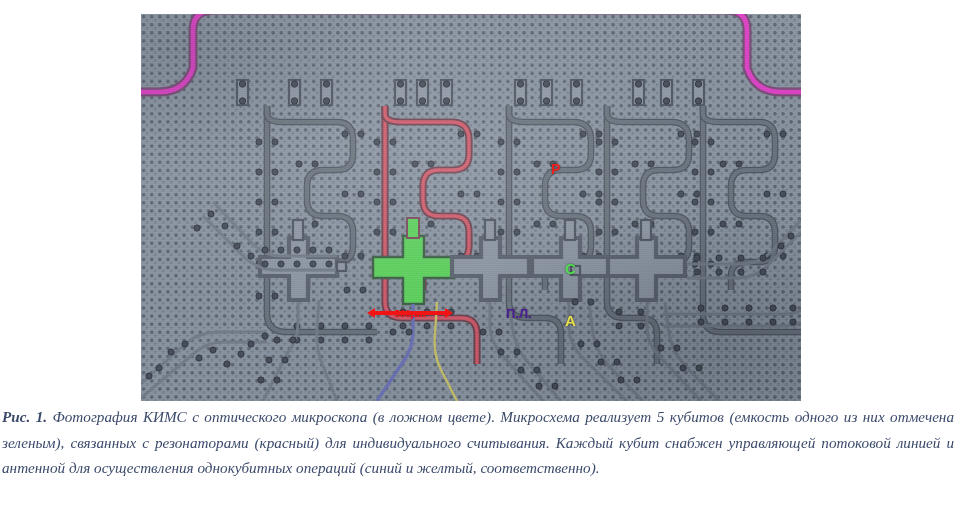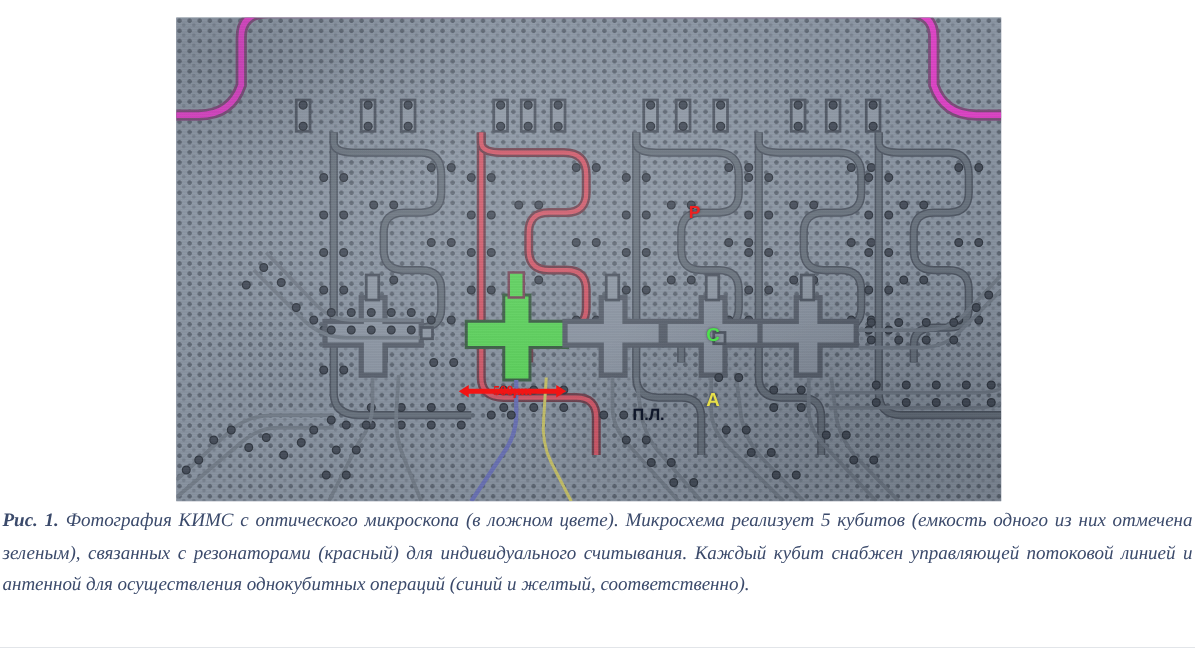--- a/index.html
+++ b/index.html
@@ -92,23 +92,23 @@
     color: #4ee04e;
     text-shadow: 0 0 2px rgba(0,0,0,0.55);
   }
   #label-a {
     left: 424px; top: 299px;
     font-size: 15px;
     color: #e8e04a;
     text-shadow: 0 0 2px rgba(0,0,0,0.55);
   }
   #label-pl {
-    left: 365px; top: 311px;
+    left: 365px; top: 293px;
     font-size: 13px;
-    color: #0f172a;
+    color: #4c1d95;
     text-shadow: 0 0 2px rgba(0,0,0,0.35);
   }
   #label-p {
     left: 410px; top: 148px;
     font-size: 14px;
     color: #f02020;
     text-shadow: 0 0 2px rgba(0,0,0,0.45);
   }
 
   

